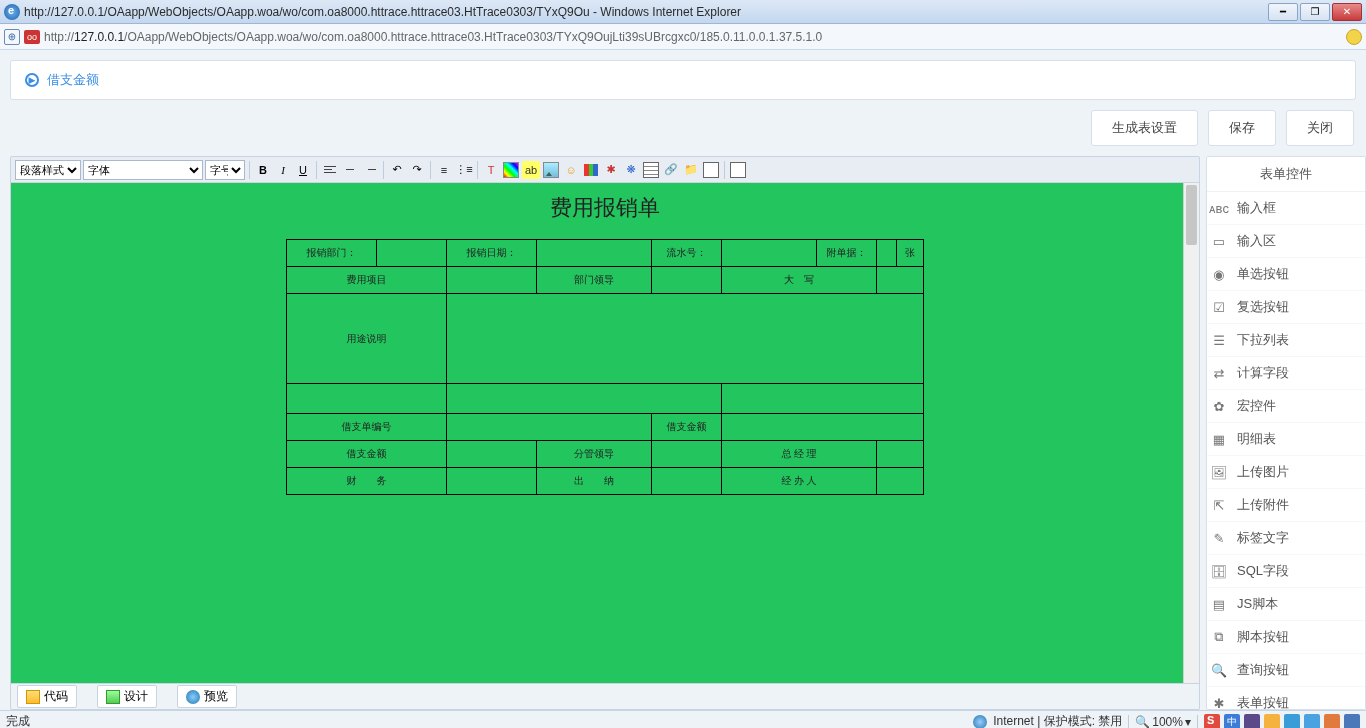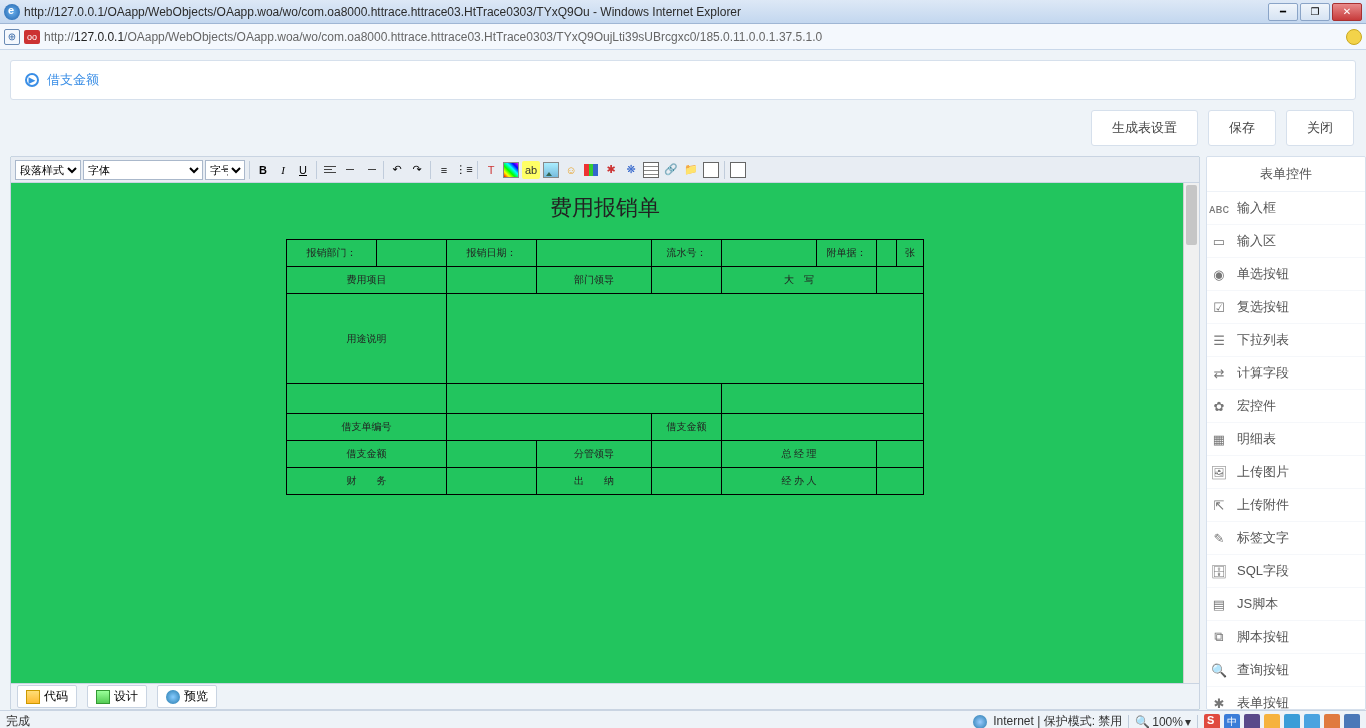--- a/index.html
+++ b/index.html
@@ -56,21 +56,21 @@
 
 .formtbl { border-collapse: collapse; margin: 0 auto; font-family: SimSun, serif; font-size: 10px; color: #222; }
 .formtbl td { border: 1px solid #000; padding: 6px 8px; text-align: center; }
 .formtbl .lbl { white-space: nowrap; }
 .formtbl .tall { height: 90px; }
 .formtbl .empty-row td { height: 30px; }
 
 .scrollbar-fake { position: absolute; right: 0; top: 0; bottom: 0; width: 16px; background: #f0f0f0; border-left: 1px solid #d0d0d0; }
 .scrollbar-fake .thumb { position: absolute; top: 2px; left: 2px; right: 2px; height: 60px; background: #c6c6c6; border-radius: 2px; }
 
-.bottom-tabs { height: 26px; border-top: 1px solid #c9d4e2; background: #eef3f8; display: flex; align-items: center; padding: 0 6px; gap: 10px; }
+.bottom-tabs { height: 26px; border-top: 1px solid #c9d4e2; background: #eef3f8; display: flex; align-items: center; padding: 0 6px; gap: 20px; }
 .btab { display: flex; align-items: center; gap: 4px; padding: 2px 8px; background: #fff; border: 1px solid #c9d4e2; border-radius: 2px; cursor: pointer; font-size: 12px; }
 .btab .bi { width: 14px; height: 14px; display: inline-block; }
 .bi-code { background: linear-gradient(#fd7, #fb3); border: 1px solid #c90; }
 .bi-design { background: linear-gradient(#9f9, #5c5); border: 1px solid #393; }
 .bi-prev { background: radial-gradient(#8cf, #27a); border-radius: 50%; }
 
 .sidepanel { width: 160px; margin-left: 6px; background: #fff; border: 1px solid #d6e0ec; border-radius: 2px; display: flex; flex-direction: column; overflow-y: auto; }
 .sidepanel .sp-title { text-align: center; padding: 8px 0; color: #555; font-size: 13px; border-bottom: 1px solid #eef2f7; }
 .sp-item { display: flex; align-items: center; gap: 10px; padding: 7px 4px; color: #555; font-size: 13px; cursor: pointer; border-bottom: 1px solid #f5f7fa; }
 .sp-gap { height: 20px; }

